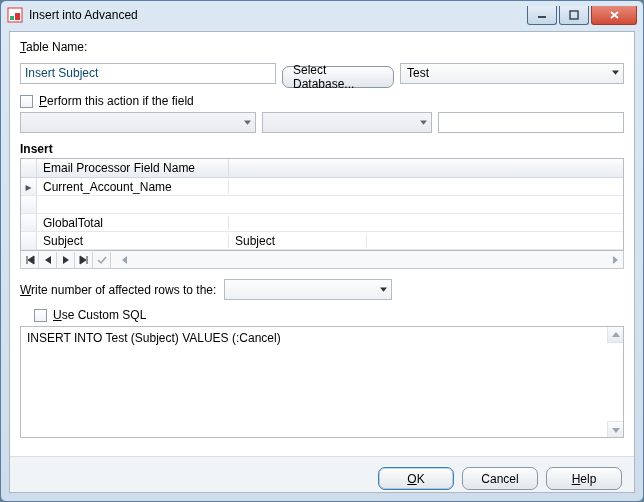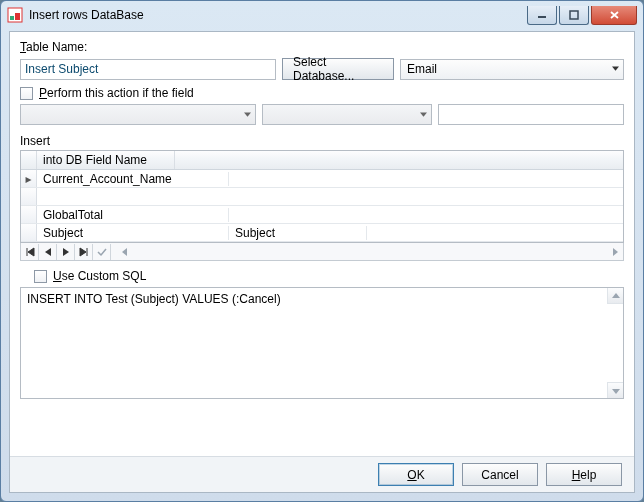--- a/index.html
+++ b/index.html
@@ -15,27 +15,27 @@
   .client { position: absolute; top: 30px; left: 8px; right: 8px; bottom: 8px; background: #fff; border: 1px solid #aab7c4; }
   .tabstrip { position: relative; height: 24px; margin-top: 4px; padding-left: 8px; }
   .tabstrip-line { position:absolute; left:0; right:0; bottom:0; height:1px; background:#aab7c4; }
   .tab { position:relative; display: inline-block; padding: 3px 10px; border: 1px solid #aab7c4; border-bottom: 1px solid #fff; border-radius: 4px 4px 0 0; background: #fff; margin-right: 0px; z-index:2; }
   .tab.inactive { background:#f4f6f8; border-bottom:1px solid #aab7c4; color:#444; z-index:1; }
   .content { padding: 8px 10px 4px 10px; }
   .row { display: flex; align-items: center; margin-bottom: 4px; }
   .lbl { color: #000; }
   .u { text-decoration: underline; }
   .textfield { height: 21px; border: 1px solid #b5bcc4; background: #fff; padding: 0 4px; line-height: 19px; color: #0c4a6e; }
-  .btn { height: 22px; border: 1px solid #8a97a6; border-radius: 0; background: linear-gradient(#fdfdfd,#e2e7ec); padding: 0 10px; display:inline-flex; align-items:center; justify-content:center; color:#000; }
+  .btn { height: 22px; border: 1px solid #8a97a6; border-radius: 7px; background: linear-gradient(#fdfdfd,#e2e7ec); padding: 0 10px; display:inline-flex; align-items:center; justify-content:center; color:#000;margin-top:8px; }
   .btn-default { border-color:#3c7fb1; box-shadow: inset 0 0 0 1px rgba(60,127,177,.3); }
   .combo { height: 21px; border: 1px solid #b5bcc4; background: linear-gradient(#fdfdfd,#eef1f4); display:flex; align-items:center; justify-content:space-between; padding: 0 4px 0 6px; color:#000; }
   .combo.disabled { background: linear-gradient(#f4f5f7,#e9ebee); color:#555; }
   .combo .arrow { width: 7px; height: 6px; }
   .chk { width:13px; height:13px; border:1px solid #8e99a6; background:linear-gradient(#fff,#f0f2f5); margin-right:6px; display:inline-block; vertical-align:middle; }
-  .section-label { font-weight: normal; margin-top: 9px; }
+  .section-label { font-weight: bold; margin-top: 9px; }
   .grid { border: 1px solid #b5bcc4; margin-top: 2px; }
   .gridhead { display:flex; background: linear-gradient(#fdfdfe,#f2f5f8 45%,#e9edf1); border-bottom:1px solid #cfd6dd; }
   .gh { padding: 2px 6px; border-right:1px solid #d9dee4; }
   .gridbody .gr { display:flex; height:18px; border-bottom:1px solid #e4e8ec; align-items:center; }
   .gc { padding: 0 6px; border-right:1px solid #e4e8ec; overflow:hidden; white-space:nowrap; }
   .rowind { width:16px; text-align:center; color:#555; border-right:1px solid #d9dee4; background:linear-gradient(#fdfdfe,#eef1f5); height:100%; display:flex; align-items:center; justify-content:center; }
   .navbar { display:flex; align-items:center; height:18px; border:1px solid #c4cbd2; border-top:none; background:#f7f8fa; }
   .navbtn { width:18px; height:16px; border-right:1px solid #d0d6dc; display:flex; align-items:center; justify-content:center; color:#333; }
   .navscroll { flex:1; display:flex; align-items:center; padding-left:10px; }
   .sqlarea { position:relative; border:1px solid #b5bcc4; background:#fff; padding:4px 6px; line-height:14px; color:#000; height:112px; overflow:hidden; }
@@ -49,21 +49,21 @@
 </head>
 <body>
 
 <div class="window">
   <div class="titlebar">
     <svg class="title-icon" viewBox="0 0 16 16">
         <rect x="1" y="1" width="14" height="14" fill="#fff" stroke="#d33" stroke-width="1"></rect>
         <rect x="3" y="9" width="4" height="4" fill="#3a7"></rect>
         <rect x="8" y="6" width="5" height="7" fill="#d33"></rect>
       </svg>
-    <span class="title-text">Insert rows DataBase</span>
+    <span class="title-text">Insert into Advanced</span>
     <div class="winbtns">
       <div class="winbtn">
           <svg width="10" height="10">
             <rect x="1" y="6" width="8" height="2" fill="currentColor"></rect>
           </svg>
         </div>
       <div class="winbtn">
           <svg width="10" height="10">
             <rect x="1" y="1" width="8" height="8" fill="none" stroke="currentColor" stroke-width="1.5"></rect>
           </svg>
@@ -81,21 +81,21 @@
     <div class="content">
       <div class="row">
         <div class="lbl"><span class="u">T</span><span>able Name:</span></div>
       </div>
       <div class="row">
         <div class="textfield" style="width:256px">Insert Subject</div>
         <div class="btn" style="margin-left:6px; width:112px">
             <span>Select Database...</span>
           </div>
         <div class="combo" style="margin-left:6px; flex:1">
-          <span>Email</span>
+          <span>Test</span>
           <svg class="arrow" viewBox="0 0 8 6">
               <path d="M0 0 L8 0 L4 5 Z" fill="#333"></path>
             </svg>
         </div>
       </div>
 
       <div class="row" style="margin-top:6px">
         <span class="chk"></span>
         <span class="lbl"><span class="u">P</span><span>erform this action if the field</span></span>
       </div>
@@ -112,21 +112,21 @@
               <path d="M0 0 L8 0 L4 5 Z" fill="#666"></path>
             </svg>
           </div>
         <div class="textfield" style="flex:1; margin-left:6px; background:#fff"></div>
       </div>
 
       <div class="section-label">Insert</div>
       <div class="grid">
         <div class="gridhead">
           <div class="gh" style="width:16px"></div>
-          <div class="gh" style="width:138px">into DB Field Name</div>
+          <div class="gh" style="width:192px">Email Processor Field Name</div>
         </div>
         <div class="gridbody">
           <div class="gr">
               <div class="rowind">
                 <span class="tri">▸</span>
               </div>
               <div class="gc" style="width:192px">Current_Account_Name</div>
               <div class="gc" style="width:138px"></div>
             </div>
           <div class="gr">
@@ -175,20 +175,29 @@
           <svg width="8" height="10">
               <path d="M6 1 L1 5 L6 9 Z" fill="#9aa5b0"></path>
             </svg>
           <div style="flex:1"></div>
           <svg width="8" height="10" style="margin-right:4px">
               <path d="M2 1 L7 5 L2 9 Z" fill="#9aa5b0"></path>
             </svg>
         </div>
       </div>
 
+      <div class="row" style="margin-top:10px">
+        <span class="lbl"><span class="u">W</span><span>rite number of affected rows to the:</span></span>
+        <div class="combo" style="width:168px; margin-left:8px">
+            <span></span>
+            <svg class="arrow" viewBox="0 0 8 6">
+              <path d="M0 0 L8 0 L4 5 Z" fill="#333"></path>
+            </svg>
+          </div>
+      </div>
 
       <div class="row" style="margin-top:8px; margin-left:14px">
         <span class="chk"></span>
         <span class="lbl"><span class="u">U</span><span>se Custom SQL</span></span>
       </div>
       <div class="sqlarea">
         <span>INSERT INTO Test (Subject) VALUES (:Cancel)</span>
         <div class="sb-up">
             <svg width="8" height="6">
               <path d="M0 5 L8 5 L4 0 Z" fill="#9aa5b0"></path>

